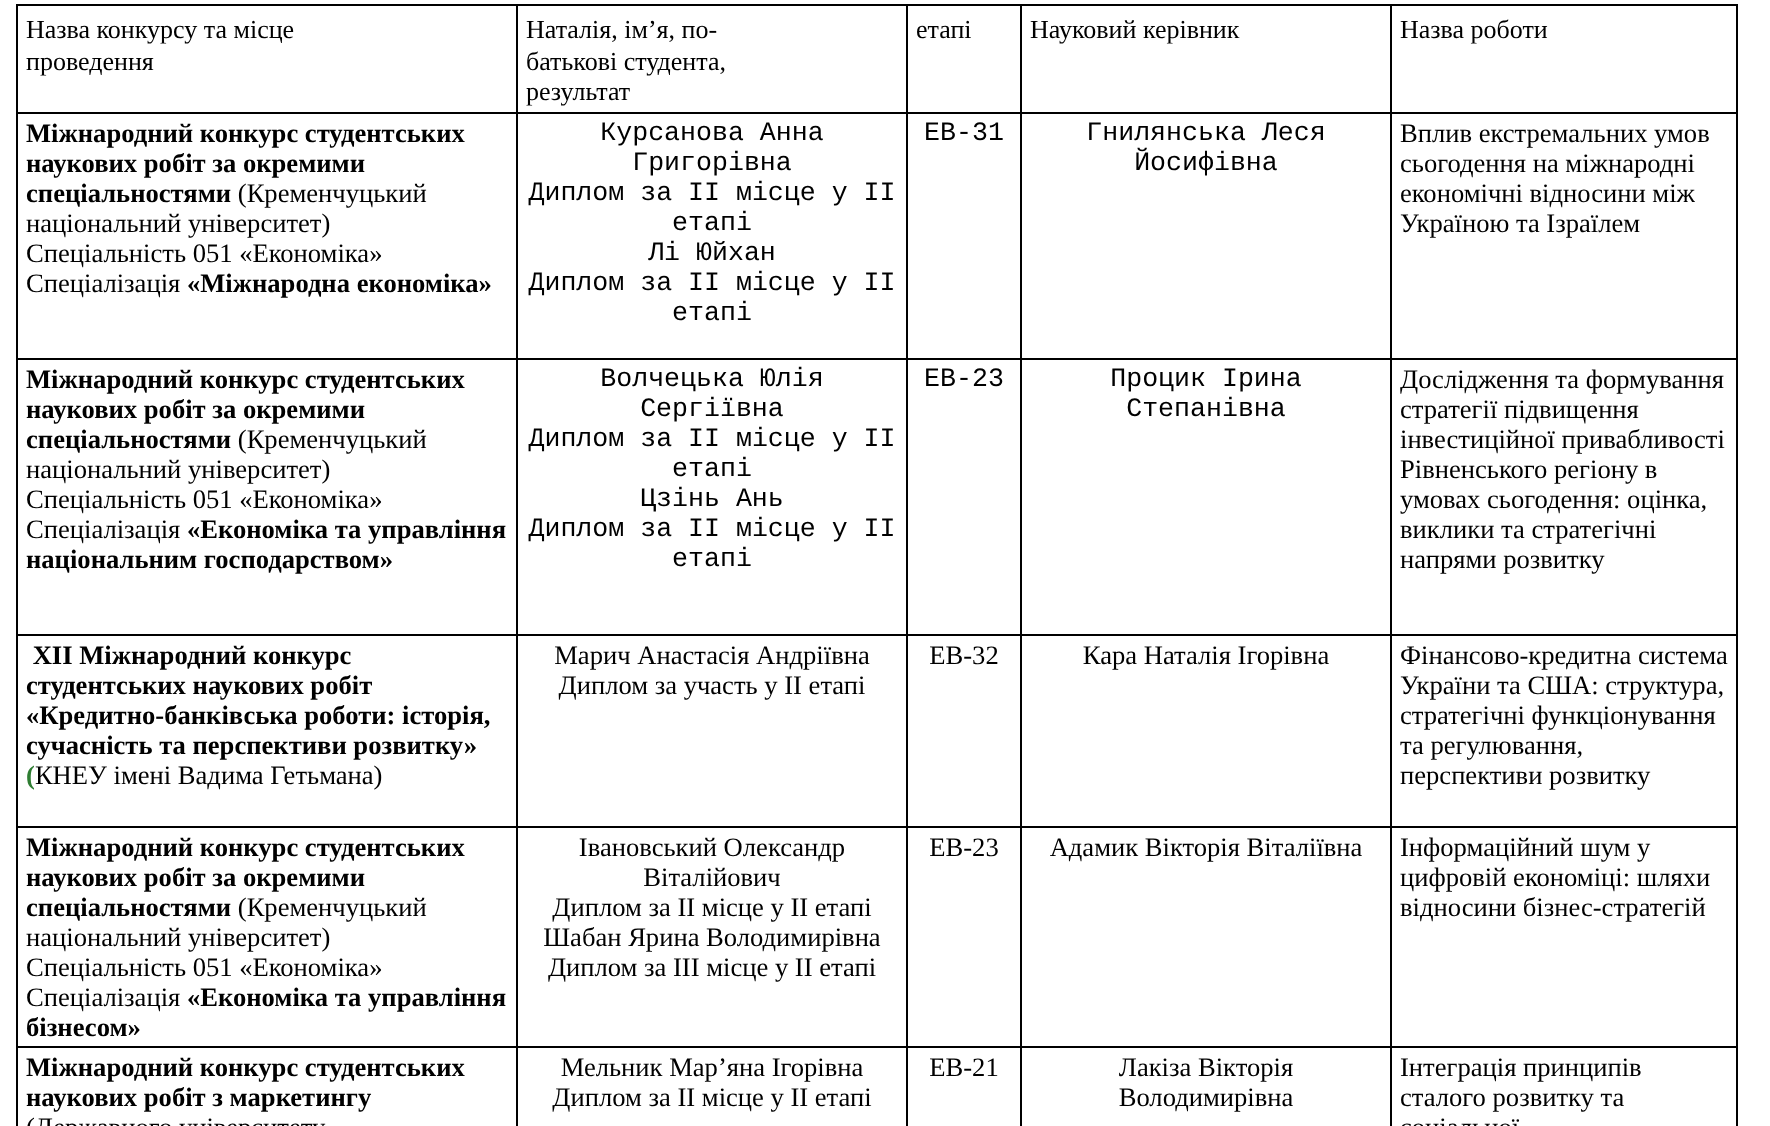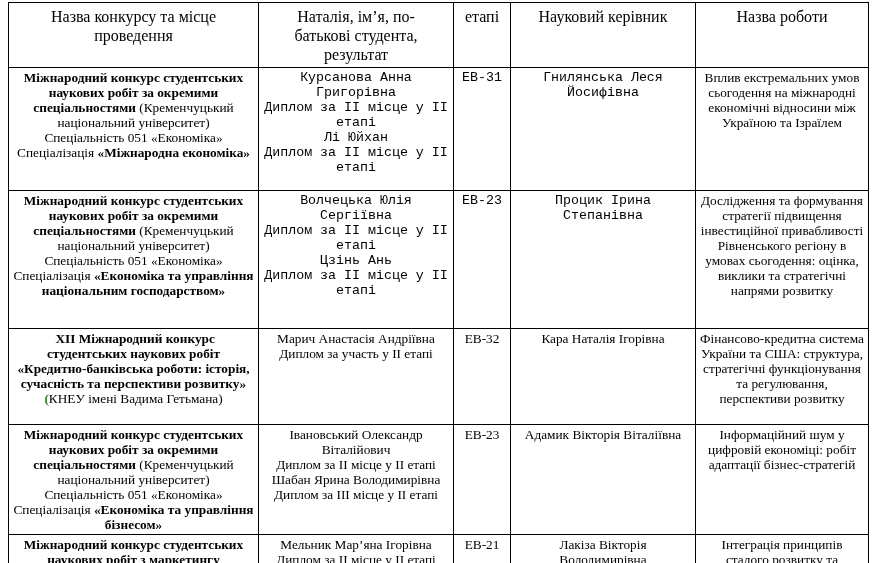--- a/index.html
+++ b/index.html
@@ -21,26 +21,25 @@
   .doc-table th, .doc-table td {
     border: 1px solid #000000;
     vertical-align: top;
     white-space: pre-wrap;
     font-size: 13.3px;
     line-height: 1.13;
     font-weight: normal;
     padding: 2px 4px;
     overflow: hidden;
     word-wrap: break-word;
-    text-align: center;
   }
   .doc-table thead tr { height: 53px; }
   .doc-table thead th {
-    text-align: center;
-    font-size: 16px;
+    text-align: left;
+    font-size: 13px;
     line-height: 1.2;
     padding-top: 4px;
   }
   .doc-table tbody tr:nth-child(1) { height: 123px; }
   .doc-table tbody tr:nth-child(2) { height: 138px; }
   .doc-table tbody tr:nth-child(3) { height: 96px; }
   .doc-table tbody tr:nth-child(4) { height: 104px; }
   .doc-table tbody tr:nth-child(5) { height: 60px; }
   .c1 { text-align: left; }
   .c2, .c3, .c4 { text-align: center; }
@@ -107,21 +106,21 @@
       <tr>
         <td class="c1"><span class="b">Міжнародний конкурс студентських наукових робіт за окремими спеціальностями</span><span> (Кременчуцький національний університет)
 Спеціальність 051 «Економіка»
 Спеціалізація </span><span class="b">«Економіка та управління бізнесом»</span></td>
         <td class="c2">Івановський Олександр Віталійович
 Диплом за II місце у II етапі
 Шабан Ярина Володимирівна
 Диплом за III місце у II етапі</td>
         <td class="c3">ЕВ-23</td>
         <td class="c4">Адамик Вікторія Віталіївна</td>
-        <td class="c5">Інформаційний шум у цифровій економіці: робіт адаптації бізнес-стратегій</td>
+        <td class="c5">Інформаційний шум у цифровій економіці: шляхи відносини бізнес-стратегій</td>
       </tr>
       <tr>
         <td class="c1"><span class="b">Міжнародний конкурс студентських наукових робіт з маркетингу</span><span>
 (Державного університету</span></td>
         <td class="c2">Мельник Мар’яна Ігорівна
 Диплом за II місце у II етапі</td>
         <td class="c3">ЕВ-21</td>
         <td class="c4">Лакіза Вікторія Володимирівна</td>
         <td class="c5">Інтеграція принципів сталого розвитку та соціальної</td>
       </tr>

